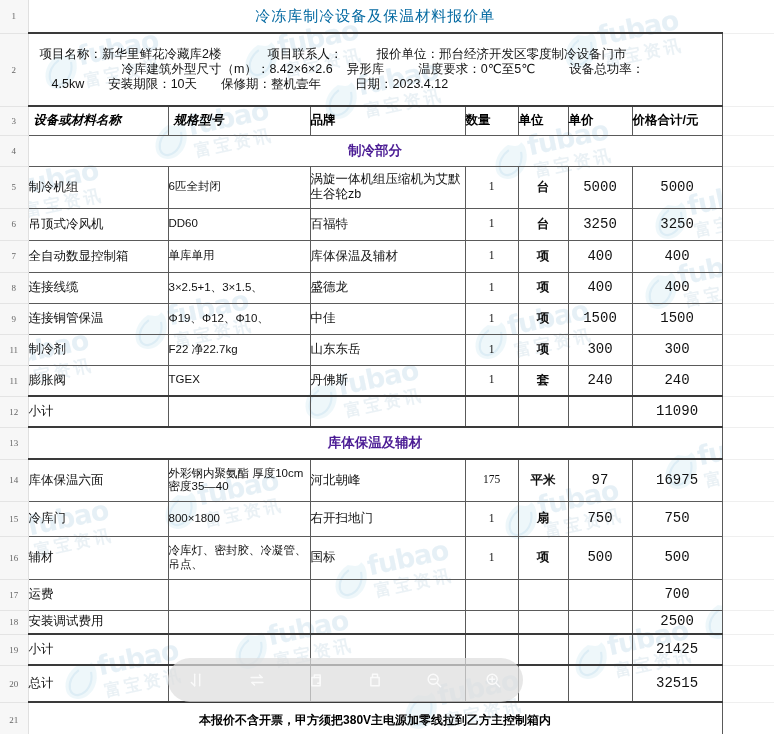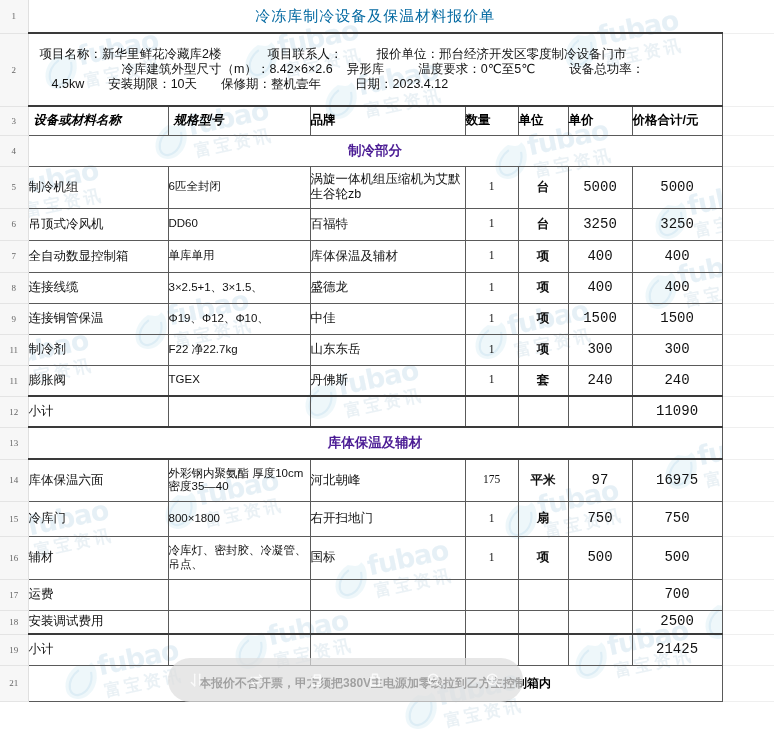--- a/index.html
+++ b/index.html
@@ -610,20 +610,31 @@
           <td class="dc namecell heavy-top">小计</td>
           <td class="dc speccell heavy-top"></td>
           <td class="dc brandcell heavy-top"></td>
           <td class="dc num heavy-top"></td>
           <td class="dc unit heavy-top"></td>
           <td class="dc money heavy-top"></td>
           <td class="dc money heavy-top">21425</td>
           <td class="tail"></td>
         </tr>
 
+        <tr style="height:37px">
+          <td class="gutter">20</td>
+          <td class="dc namecell heavy-top heavy-bottom">总计</td>
+          <td class="dc speccell heavy-top heavy-bottom"></td>
+          <td class="dc brandcell heavy-top heavy-bottom"></td>
+          <td class="dc num heavy-top heavy-bottom"></td>
+          <td class="dc unit heavy-top heavy-bottom"></td>
+          <td class="dc money heavy-top heavy-bottom"></td>
+          <td class="dc money heavy-top heavy-bottom">32515</td>
+          <td class="tail"></td>
+        </tr>
 
         <tr style="height:36px">
           <td class="gutter">21</td>
           <td class="dc note" colspan="7">本报价不含开票，甲方须把380V主电源加零线拉到乙方主控制箱内</td>
           <td class="tail"></td>
         </tr>
 
       </tbody>
     </table>
   </div>

